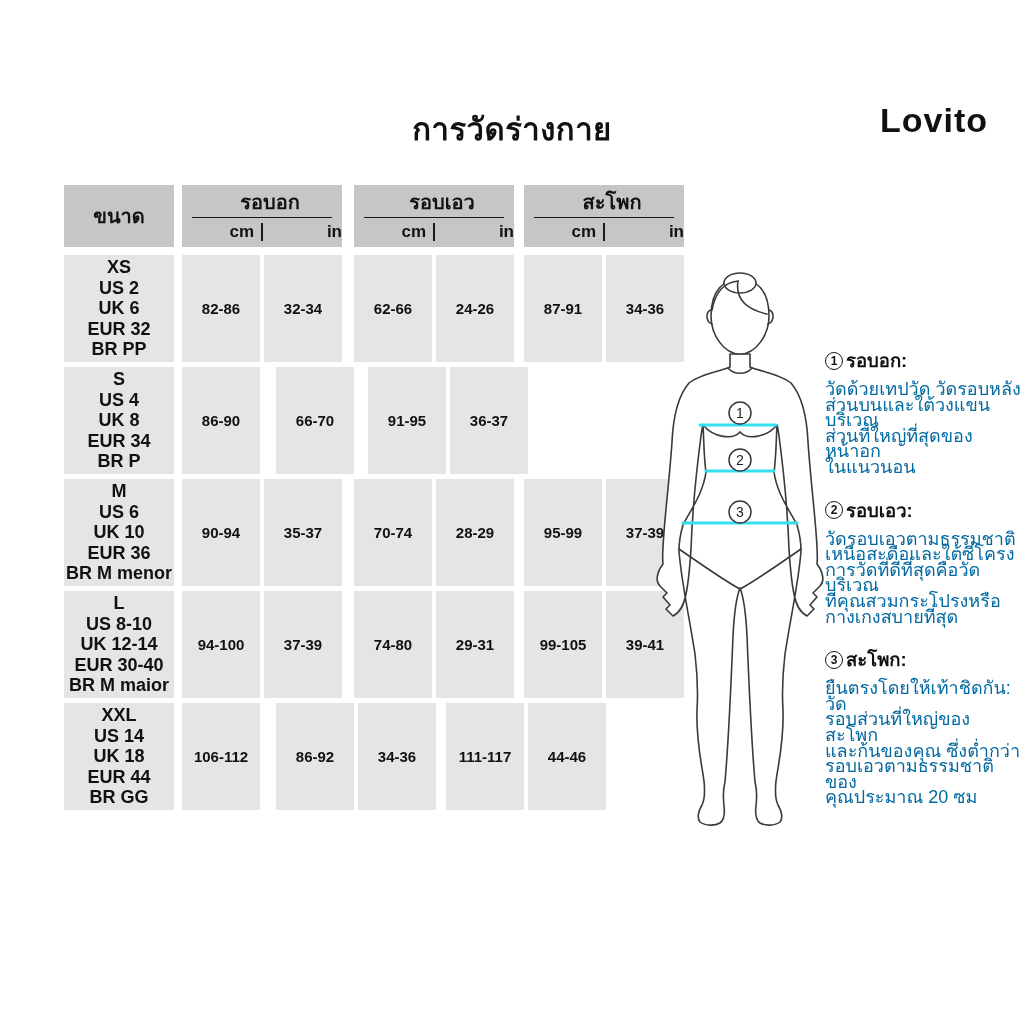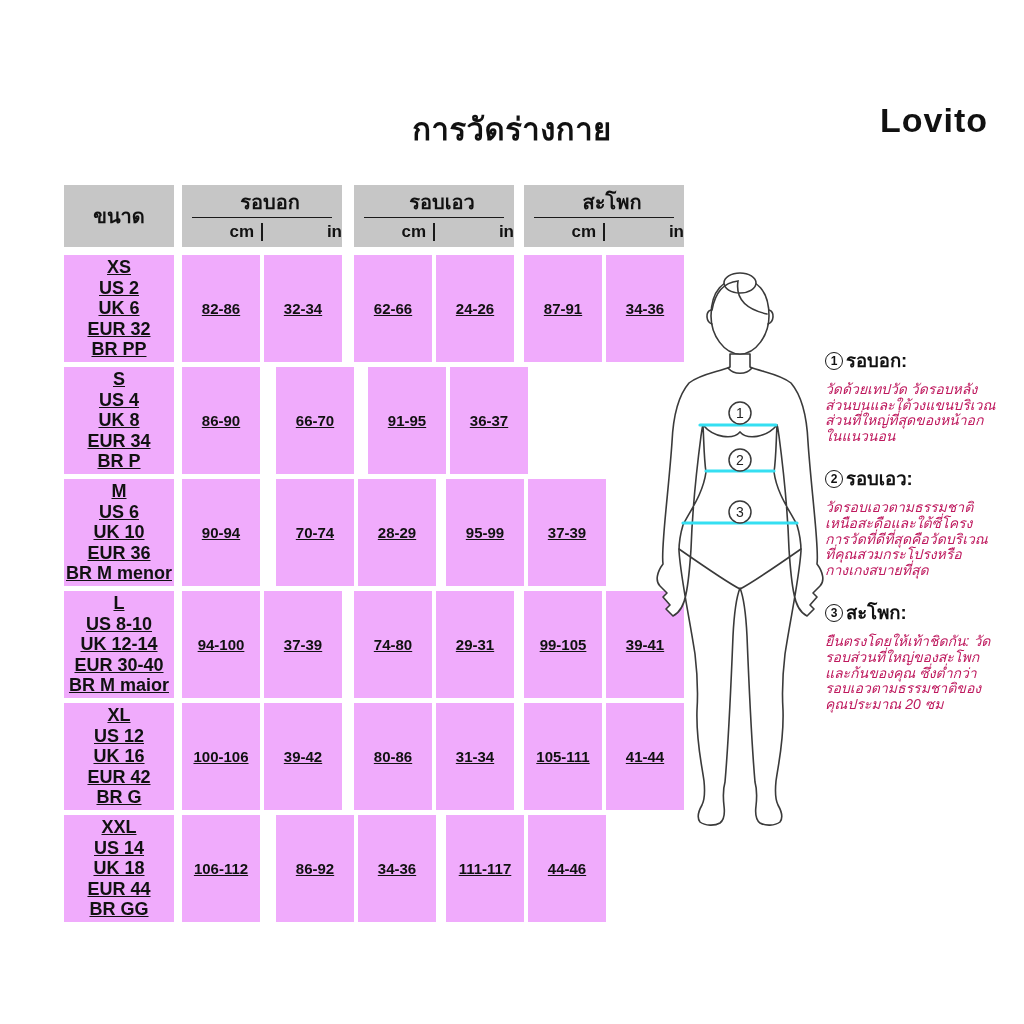--- a/index.html
+++ b/index.html
@@ -29,21 +29,21 @@
   }
   .hcell.group { width:160px; display:flex; flex-direction:column; justify-content:center; }
   .hcell.group.g2 { margin-left:12px; }
   .hcell.group.g3 { margin-left:10px; }
   .gname { text-align:center; font-size:20px; font-weight:700; line-height:24px; padding-top:2px;padding-left:16px;}
   .hrule { height:1px; background:#1a1a1a; margin:3px 10px 2px 10px; }
   .units { display:flex; align-items:center; height:24px; }
   .units .u { width:72px; text-align:right; font-size:17px; font-weight:700; }
   .units .vdiv { width:2px; height:18px; background:#1a1a1a; margin:0 7px; }
   .trow { display:flex; height:107px; margin-bottom:5px; }
-  .cell { background:#f0abfc;text-decoration:underline; }
+  .cell { background:#e5e5e5; }
   .cell.size {
     width:110px; margin-right:8px; display:flex; flex-direction:column;
     align-items:center; justify-content:center;
     font-size:18px; font-weight:700; line-height:20.5px; text-align:center; white-space:nowrap;
   }
   .cell.val {
     width:78px; display:flex; align-items:center; justify-content:center;
     font-size:15px; font-weight:700; white-space:nowrap;
   }
   .cell.val.cm1 { margin-right:4px; }
@@ -60,21 +60,21 @@
   
   .notes { position:absolute; left:825px; top:346px; width:198px; }
   .note { margin-bottom:20px; }
   .note-h { display:flex; align-items:center; margin-bottom:7px; }
   .numcircle {
     width:18px; height:18px; border:1.6px solid #1a1a1a; border-radius:50%;
     display:inline-flex; align-items:center; justify-content:center;
     font-size:12px; font-weight:700; margin-right:3px; flex:none;
   }
   .note-title { font-size:18.5px; font-weight:700; }
-  .note-body { font-size:14px; line-height:15.6px; white-space:pre-line; color:#be185d;font-style:italic; }
+  .note-body { font-size:18px; line-height:15.6px; white-space:pre-line; color:#0369a1; }
 </style>
 </head>
 <body>
 
 <div class="page-title">การวัดร่างกาย</div>
 <div class="brand">Lovito</div>
 
 <div class="size-table">
   <div class="thead">
     <div class="hcell size-h">ขนาด</div>
@@ -142,20 +142,21 @@
 
   <div class="trow">
     <div class="cell size">
       <div>M</div>
       <div>US 6</div>
       <div>UK 10</div>
       <div>EUR 36</div>
       <div>BR M menor</div>
     </div>
     <div class="cell val cm1">90-94</div>
+    <div class="cell val">35-37</div>
     <div class="cell val cm2">70-74</div>
     <div class="cell val">28-29</div>
     <div class="cell val cm3">95-99</div>
     <div class="cell val">37-39</div>
   </div>
 
   <div class="trow">
     <div class="cell size">
       <div>L</div>
       <div>US 8-10</div>
@@ -164,35 +165,20 @@
       <div>BR M maior</div>
     </div>
     <div class="cell val cm1">94-100</div>
     <div class="cell val">37-39</div>
     <div class="cell val cm2">74-80</div>
     <div class="cell val">29-31</div>
     <div class="cell val cm3">99-105</div>
     <div class="cell val">39-41</div>
   </div>
 
-  <div class="trow">
-    <div class="cell size">
-      <div>XL</div>
-      <div>US 12</div>
-      <div>UK 16</div>
-      <div>EUR 42</div>
-      <div>BR G</div>
-    </div>
-    <div class="cell val cm1">100-106</div>
-    <div class="cell val">39-42</div>
-    <div class="cell val cm2">80-86</div>
-    <div class="cell val">31-34</div>
-    <div class="cell val cm3">105-111</div>
-    <div class="cell val">41-44</div>
-  </div>
 
   <div class="trow">
     <div class="cell size">
       <div>XXL</div>
       <div>US 14</div>
       <div>UK 18</div>
       <div>EUR 44</div>
       <div>BR GG</div>
     </div>
     <div class="cell val cm1">106-112</div>

